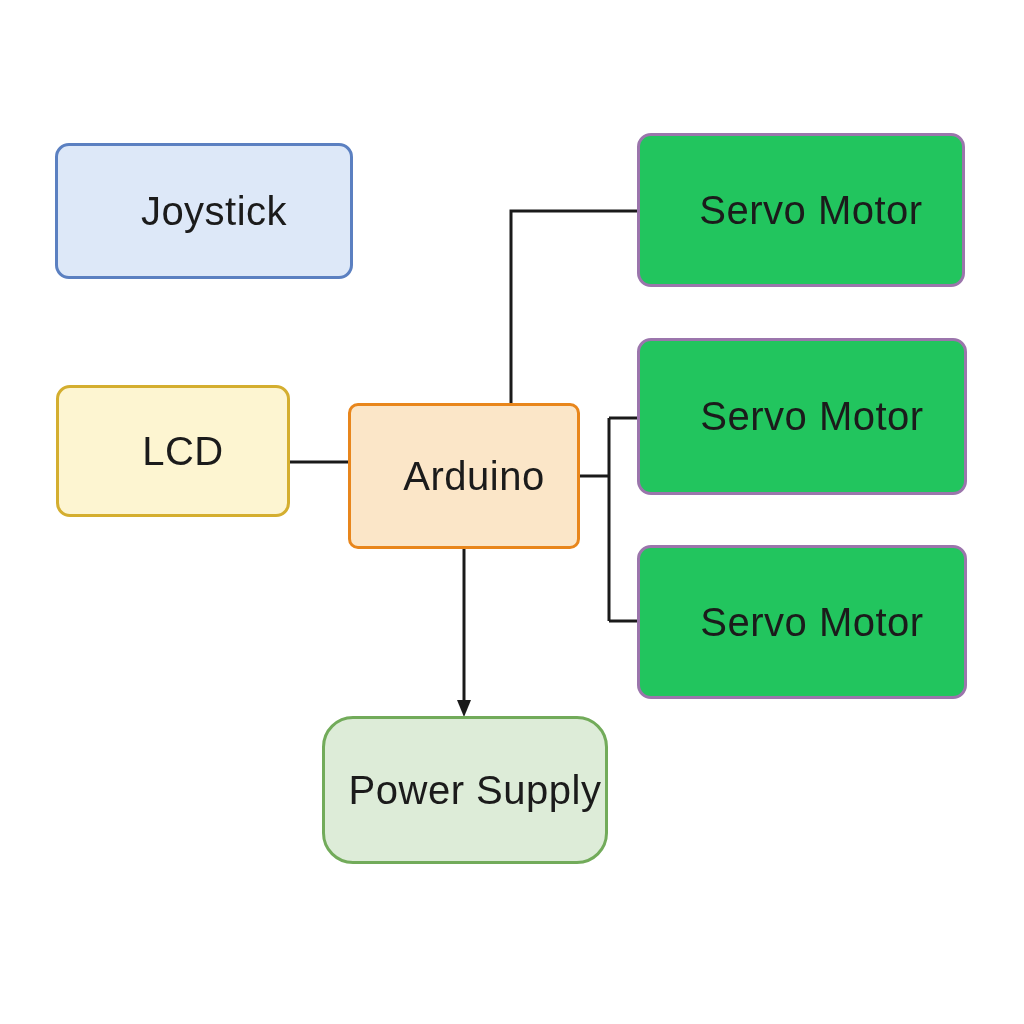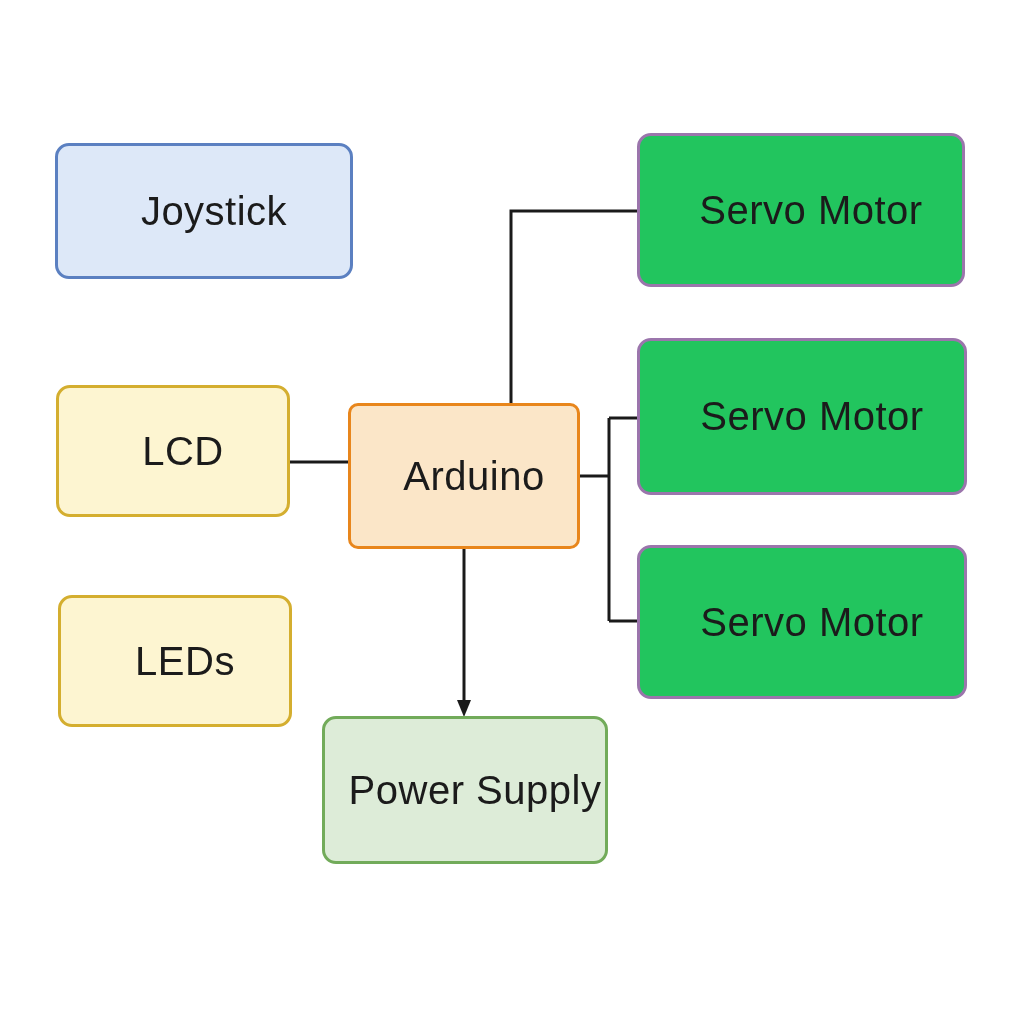--- a/index.html
+++ b/index.html
@@ -34,21 +34,21 @@
   .node-purple { background: #22c55e; border-color: #9b75ac; }
   .node-green  { background: #ddecd8; border-color: #72ab5a; }
 
   #node-joystick { left:  55px; top: 143px; width: 298px; height: 136px; }
   #node-lcd      { left:  56px; top: 385px; width: 234px; height: 132px; }
   #node-leds     { left:  58px; top: 595px; width: 234px; height: 132px; }
   #node-arduino  { left: 348px; top: 403px; width: 232px; height: 146px; }
   #node-servo1   { left: 637px; top: 133px; width: 328px; height: 154px; }
   #node-servo2   { left: 637px; top: 338px; width: 330px; height: 157px; }
   #node-servo3   { left: 637px; top: 545px; width: 330px; height: 154px; }
-  #node-power    { left: 322px; top: 716px; width: 286px; height: 148px; }
+  #node-power    { left: 322px; top: 716px; width: 286px; height: 148px; border-radius: 31px; }
 
   #edges {
     position: absolute;
     left: 0; top: 0;
     width: 1024px;
     height: 1024px;
     pointer-events: none;
   }
   #edges path, #edges line {
     stroke: #1a1a1a;
@@ -78,23 +78,20 @@
   </svg>
 
   <div class="node node-blue" id="node-joystick">
     <span>Joystick</span>
   </div>
 
   <div class="node node-yellow" id="node-lcd">
     <span>LCD</span>
   </div>
 
-  <div class="node node-yellow" id="node-leds">
-    <span>LEDs</span>
-  </div>
 
   <div class="node node-orange" id="node-arduino">
     <span>Arduino</span>
   </div>
 
   <div class="node node-purple" id="node-servo1">
     <span>Servo Motor</span>
   </div>
 
   <div class="node node-purple" id="node-servo2">

